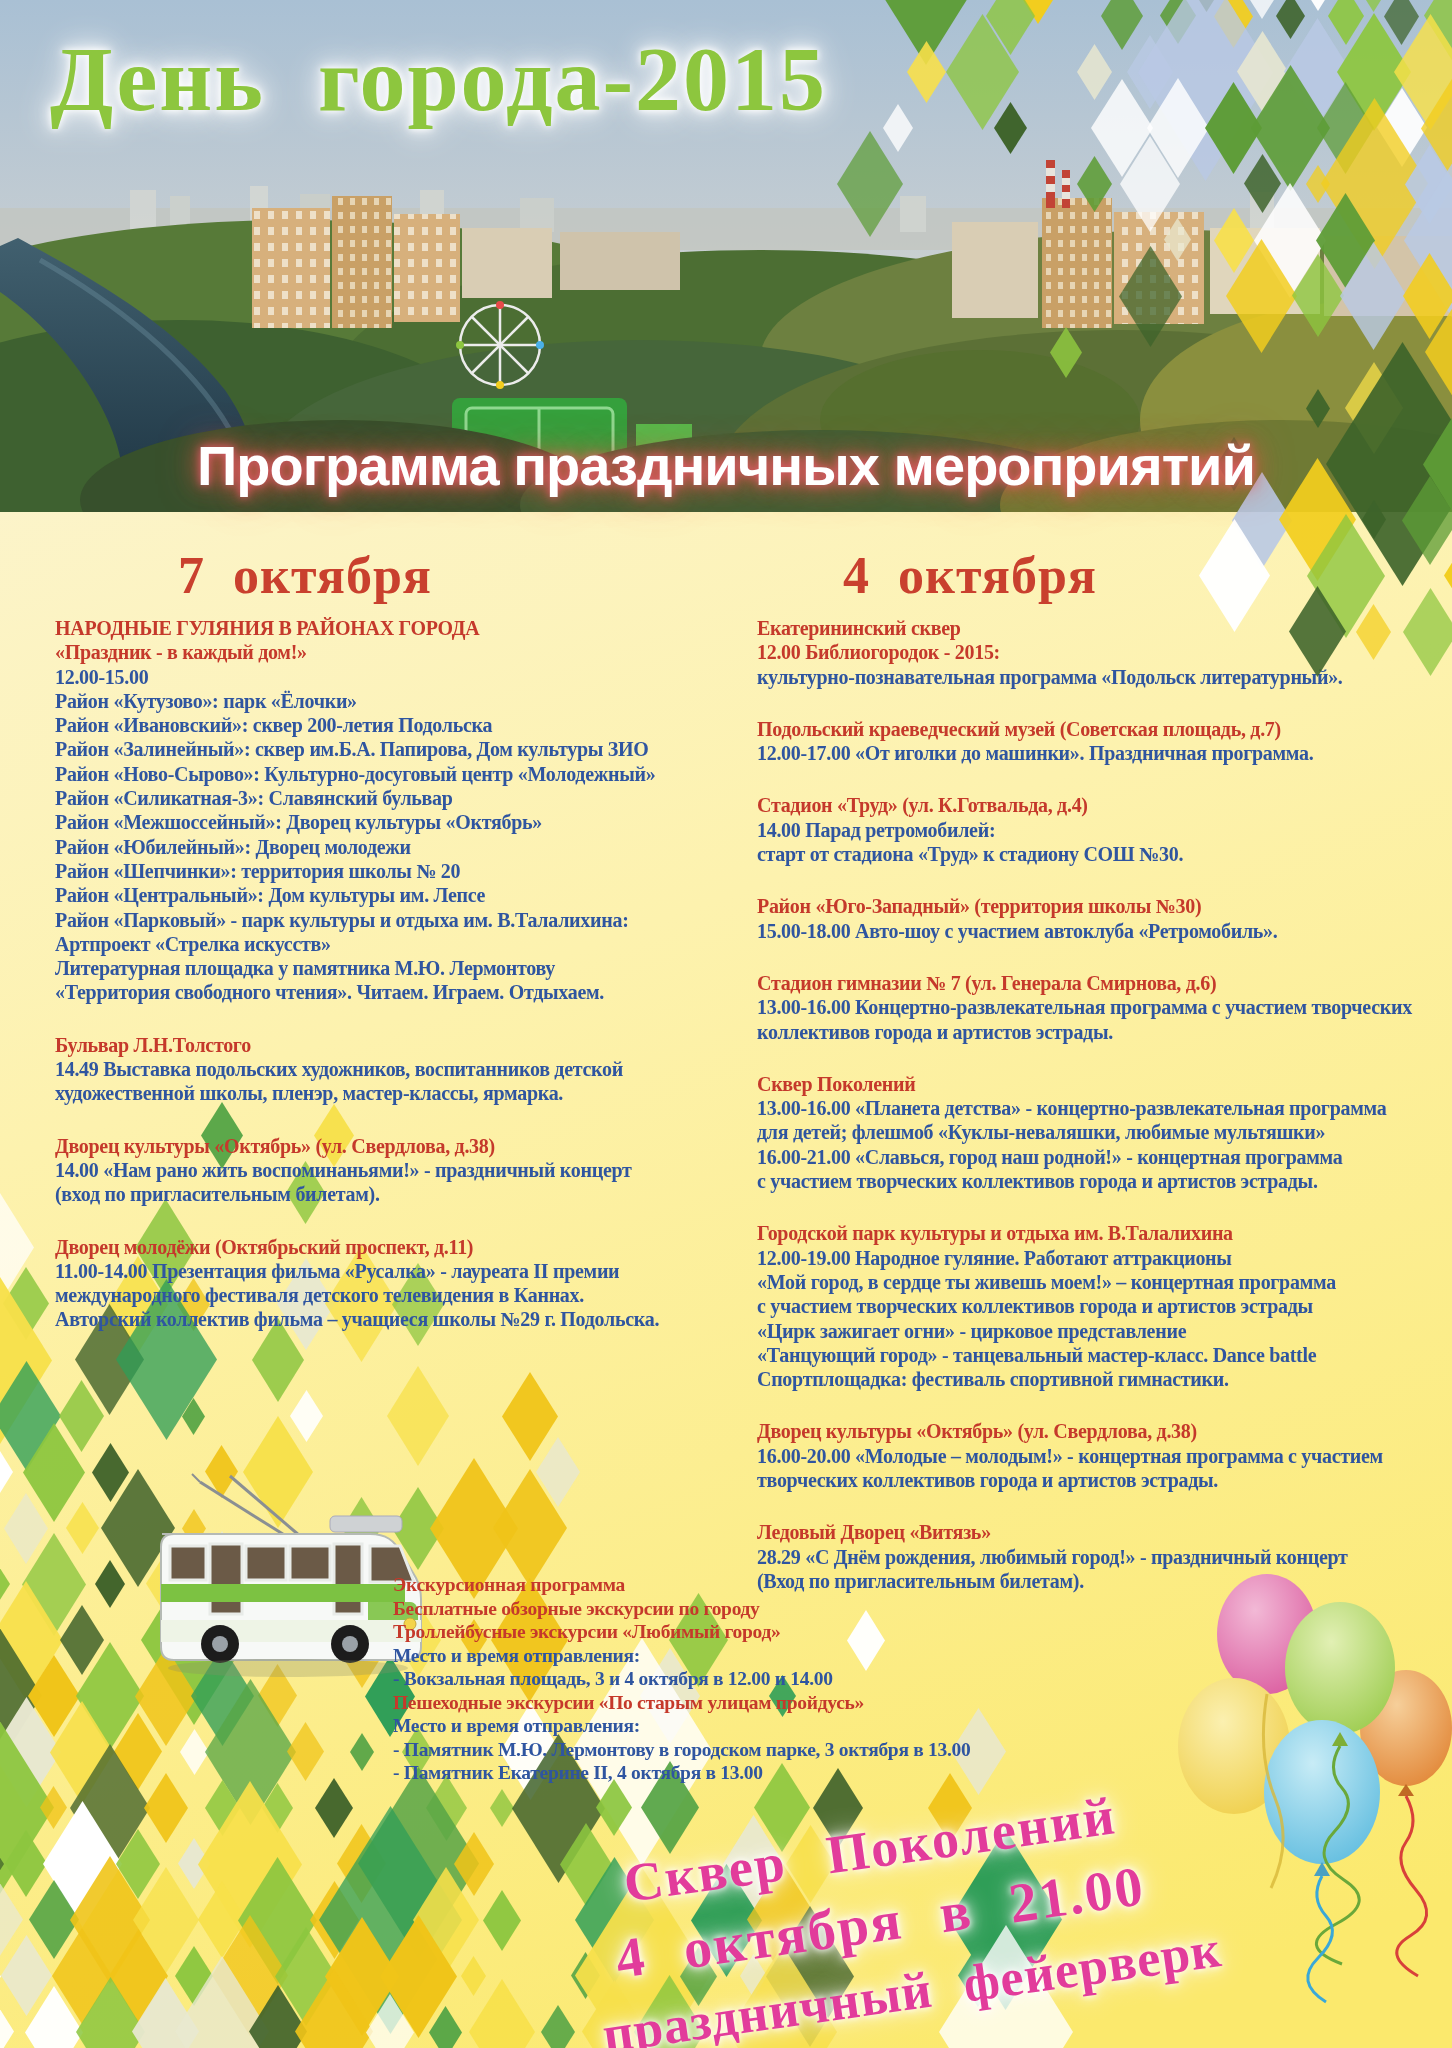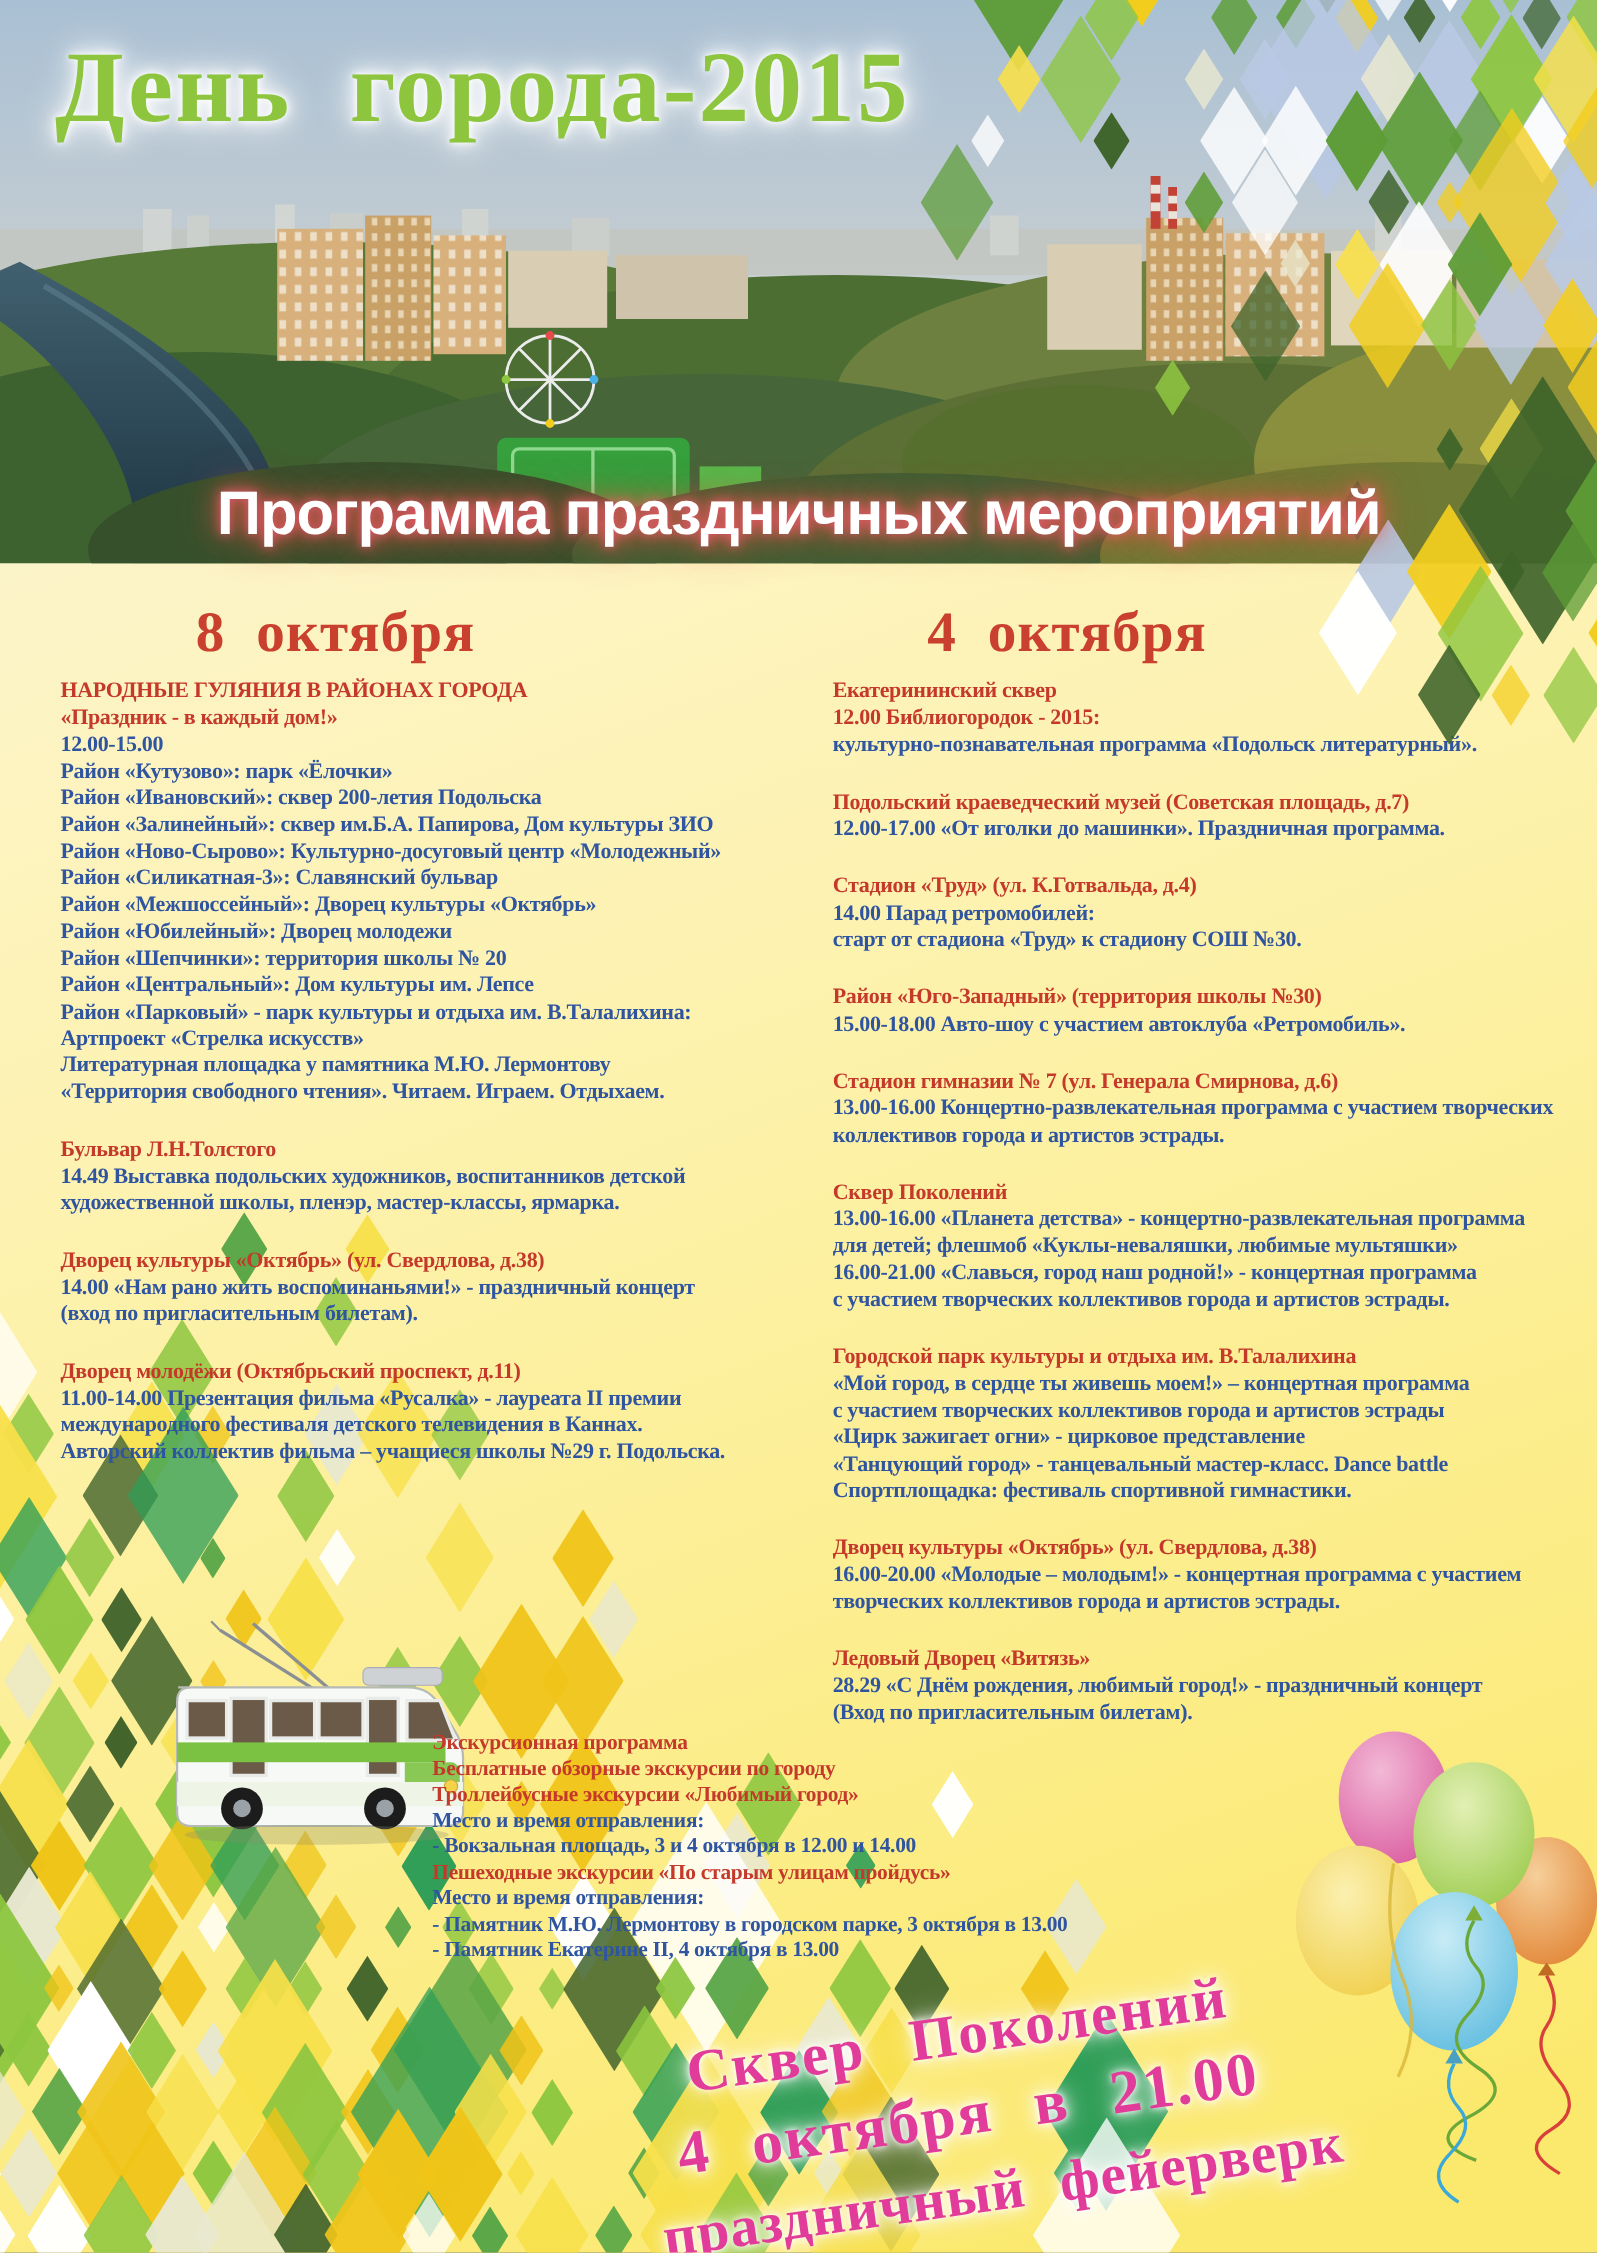--- a/index.html
+++ b/index.html
@@ -357,21 +357,21 @@
       <div class="dm" style="left: 396px; top: 914px; width: 48px; height: 77px; background: rgb(255, 255, 255); opacity: 0.73;"></div>
       <div class="dm" style="left: 459px; top: 926px; width: 33px; height: 53px; background: rgb(87, 165, 70); opacity: 0.97;"></div>
       <div class="dm" style="left: 499px; top: 899px; width: 66px; height: 106px; background: rgb(247, 224, 74); opacity: 0.91;"></div>
       <div class="dm" style="left: 571px; top: 925px; width: 34px; height: 54px; background: rgb(87, 165, 70); opacity: 0.9;"></div>
       <div class="dm" style="left: 612px; top: 900px; width: 65px; height: 103px; background: rgb(247, 224, 74); opacity: 0.96;"></div>
       <div class="dm" style="left: 664px; top: 895px; width: 71px; height: 114px; background: rgb(140, 198, 63); opacity: 0.83;"></div>
       <div class="dm" style="left: 758px; top: 865px; width: 109px; height: 174px; background: rgb(247, 224, 74); opacity: 0.86;"></div>
       <div class="dm" style="left: 969px; top: 845px; width: 134px; height: 214px; background: rgb(255, 255, 255); opacity: 0.79;"></div>
     </div>
 
-  <div id="date-left" class="date-h">8  октября</div>
+  <div id="date-left" class="date-h">7  октября</div>
   <div id="date-right" class="date-h">4  октября</div>
 
   <div id="col-left" class="col">
       <div class="ln c-red">НАРОДНЫЕ ГУЛЯНИЯ В РАЙОНАХ ГОРОДА</div>
       <div class="ln c-red">«Праздник - в каждый дом!»</div>
       <div class="ln c-blue">12.00-15.00</div>
       <div class="ln c-blue">Район «Кутузово»: парк «Ёлочки»</div>
       <div class="ln c-blue">Район «Ивановский»: сквер 200-летия Подольска</div>
       <div class="ln c-blue">Район «Залинейный»: сквер им.Б.А. Папирова, Дом культуры ЗИО</div>
       <div class="ln c-blue">Район «Ново-Сырово»: Культурно-досуговый центр «Молодежный»</div>
@@ -417,20 +417,21 @@
       <div class="ln c-blue">13.00-16.00 Концертно-развлекательная программа с участием творческих</div>
       <div class="ln c-blue">коллективов города и артистов эстрады.</div>
       <div class="ln c-gap"></div>
       <div class="ln c-red">Сквер Поколений</div>
       <div class="ln c-blue">13.00-16.00   «Планета детства»  - концертно-развлекательная программа</div>
       <div class="ln c-blue">для детей; флешмоб «Куклы-неваляшки, любимые мультяшки»</div>
       <div class="ln c-blue">16.00-21.00   «Славься, город наш родной!» - концертная программа</div>
       <div class="ln c-blue">с участием творческих коллективов города и артистов эстрады.</div>
       <div class="ln c-gap"></div>
       <div class="ln c-red">Городской парк культуры и отдыха им. В.Талалихина</div>
+      <div class="ln c-blue">12.00-19.00     Народное гуляние.  Работают аттракционы</div>
       <div class="ln c-blue">«Мой город, в сердце ты живешь моем!» – концертная программа</div>
       <div class="ln c-blue">с участием творческих коллективов города и артистов эстрады</div>
       <div class="ln c-blue">«Цирк зажигает огни» - цирковое представление</div>
       <div class="ln c-blue">«Танцующий город» -  танцевальный мастер-класс. Dance battle</div>
       <div class="ln c-blue">Спортплощадка: фестиваль спортивной гимнастики.</div>
       <div class="ln c-gap"></div>
       <div class="ln c-red">Дворец культуры «Октябрь» (ул. Свердлова, д.38)</div>
       <div class="ln c-blue">16.00-20.00  «Молодые – молодым!» -  концертная  программа с участием</div>
       <div class="ln c-blue">творческих коллективов города и артистов эстрады.</div>
       <div class="ln c-gap"></div>

